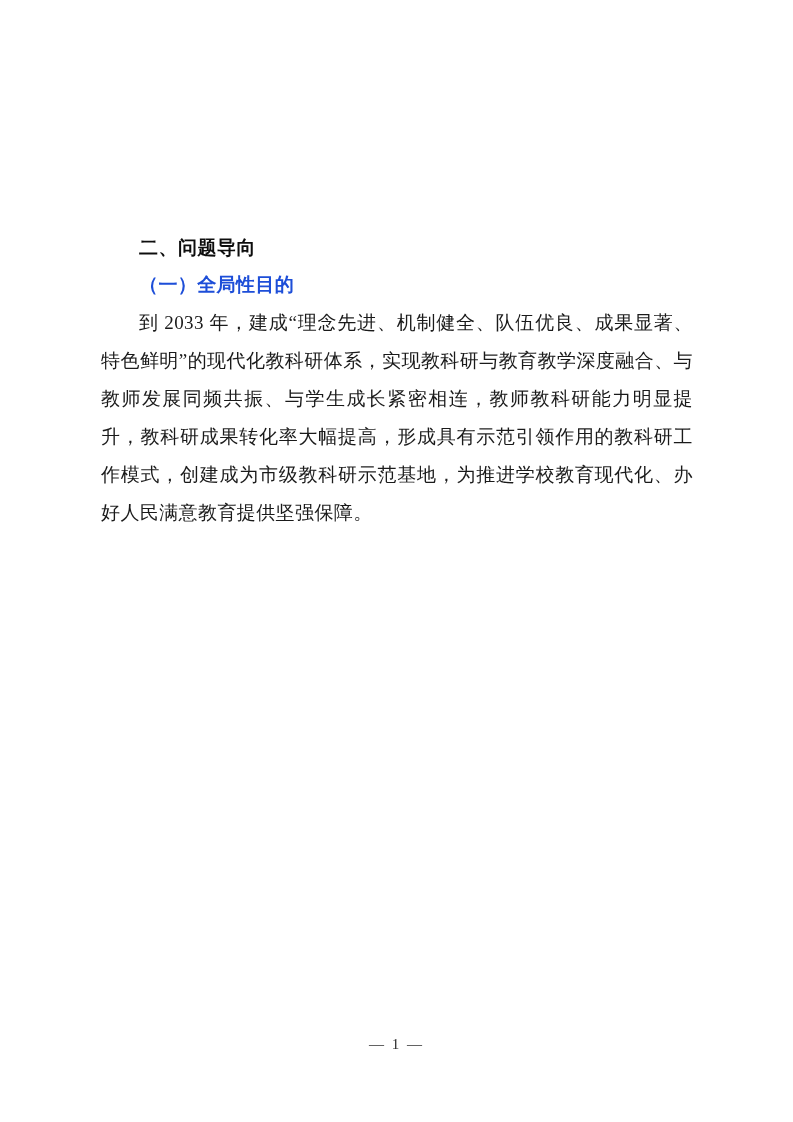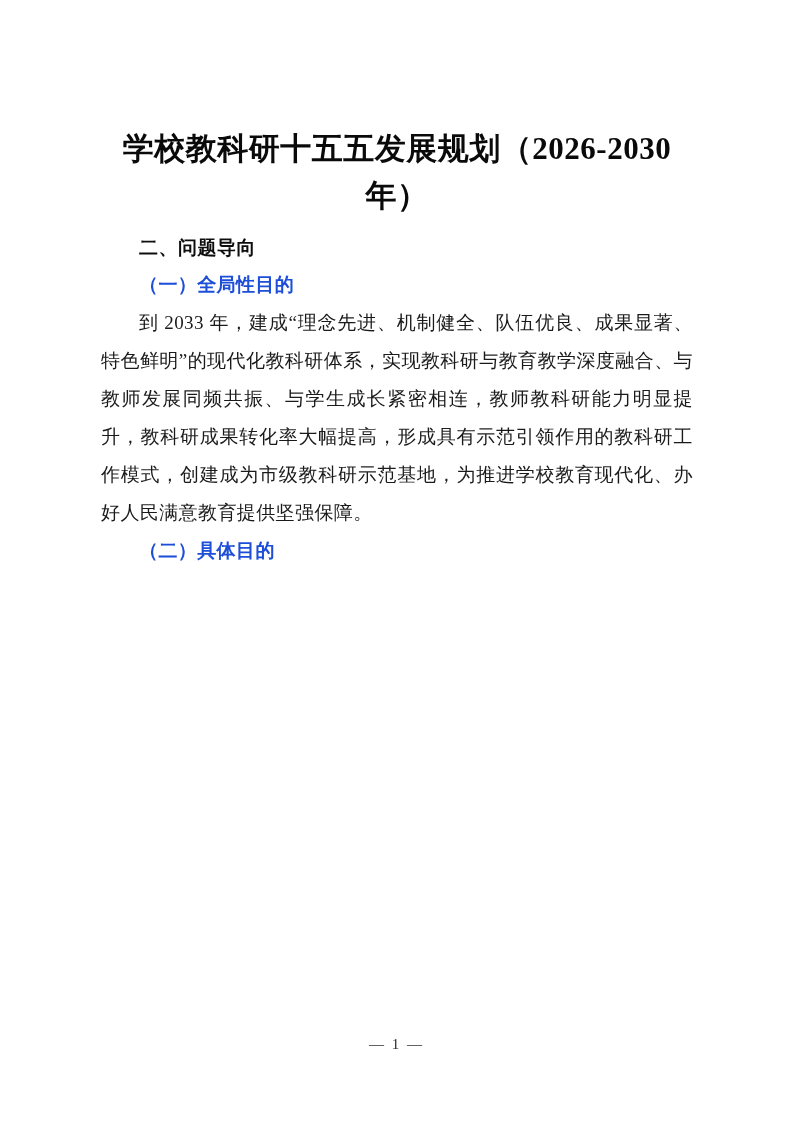--- a/index.html
+++ b/index.html
@@ -96,32 +96,27 @@
     font-size: 15px;
     color: #2b2b2b;
     letter-spacing: 2px;
   }
 </style>
 </head>
 <body>
 
 <div class="page">
 
-  <h1 class="doc-title">
-    <span>学校教科研十五五发展规划（2026-2030</span><br>
-    <span>年）</span>
-  </h1>
 
   <div class="body-col">
 
 
     <h2 class="sec-head">二、问题导向</h2>
 
     <h3 class="sub-head">（一）全局性目的</h3>
     <p class="para">到 2033 年，建成“理念先进、机制健全、队伍优良、成果显著、特色鲜明”的现代化教科研体系，实现教科研与教育教学深度融合、与教师发展同频共振、与学生成长紧密相连，教师教科研能力明显提升，教科研成果转化率大幅提高，形成具有示范引领作用的教科研工作模式，创建成为市级教科研示范基地，为推进学校教育现代化、办好人民满意教育提供坚强保障。</p>
 
-    <h3 class="sub-head">（二）具体目的</h3>
 
   </div>
 
   <div class="page-footer">— 1 —</div>
 
 </div>
 
 </body></html>

